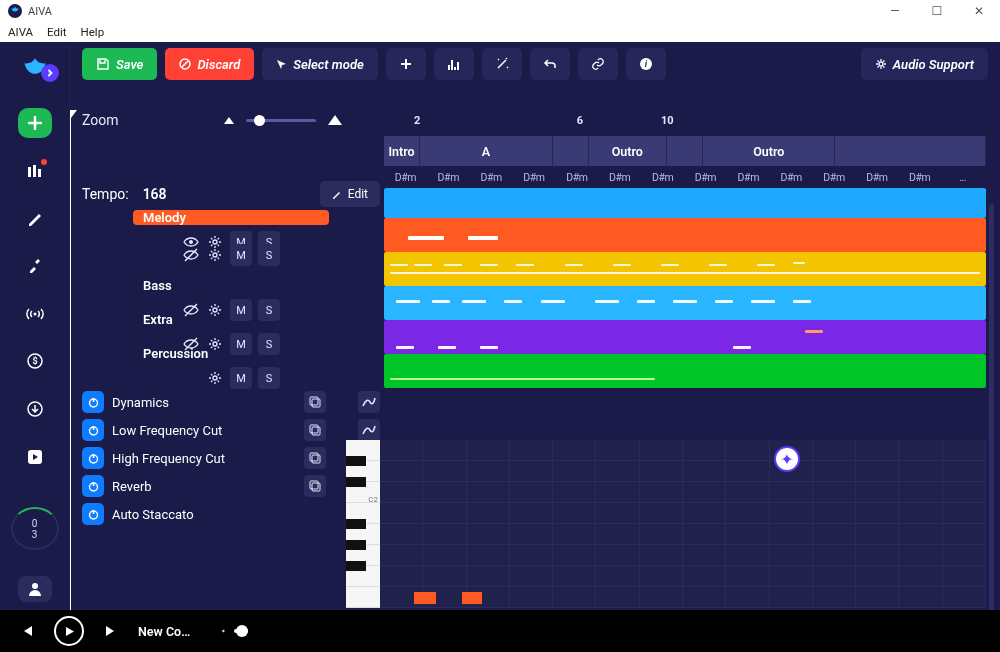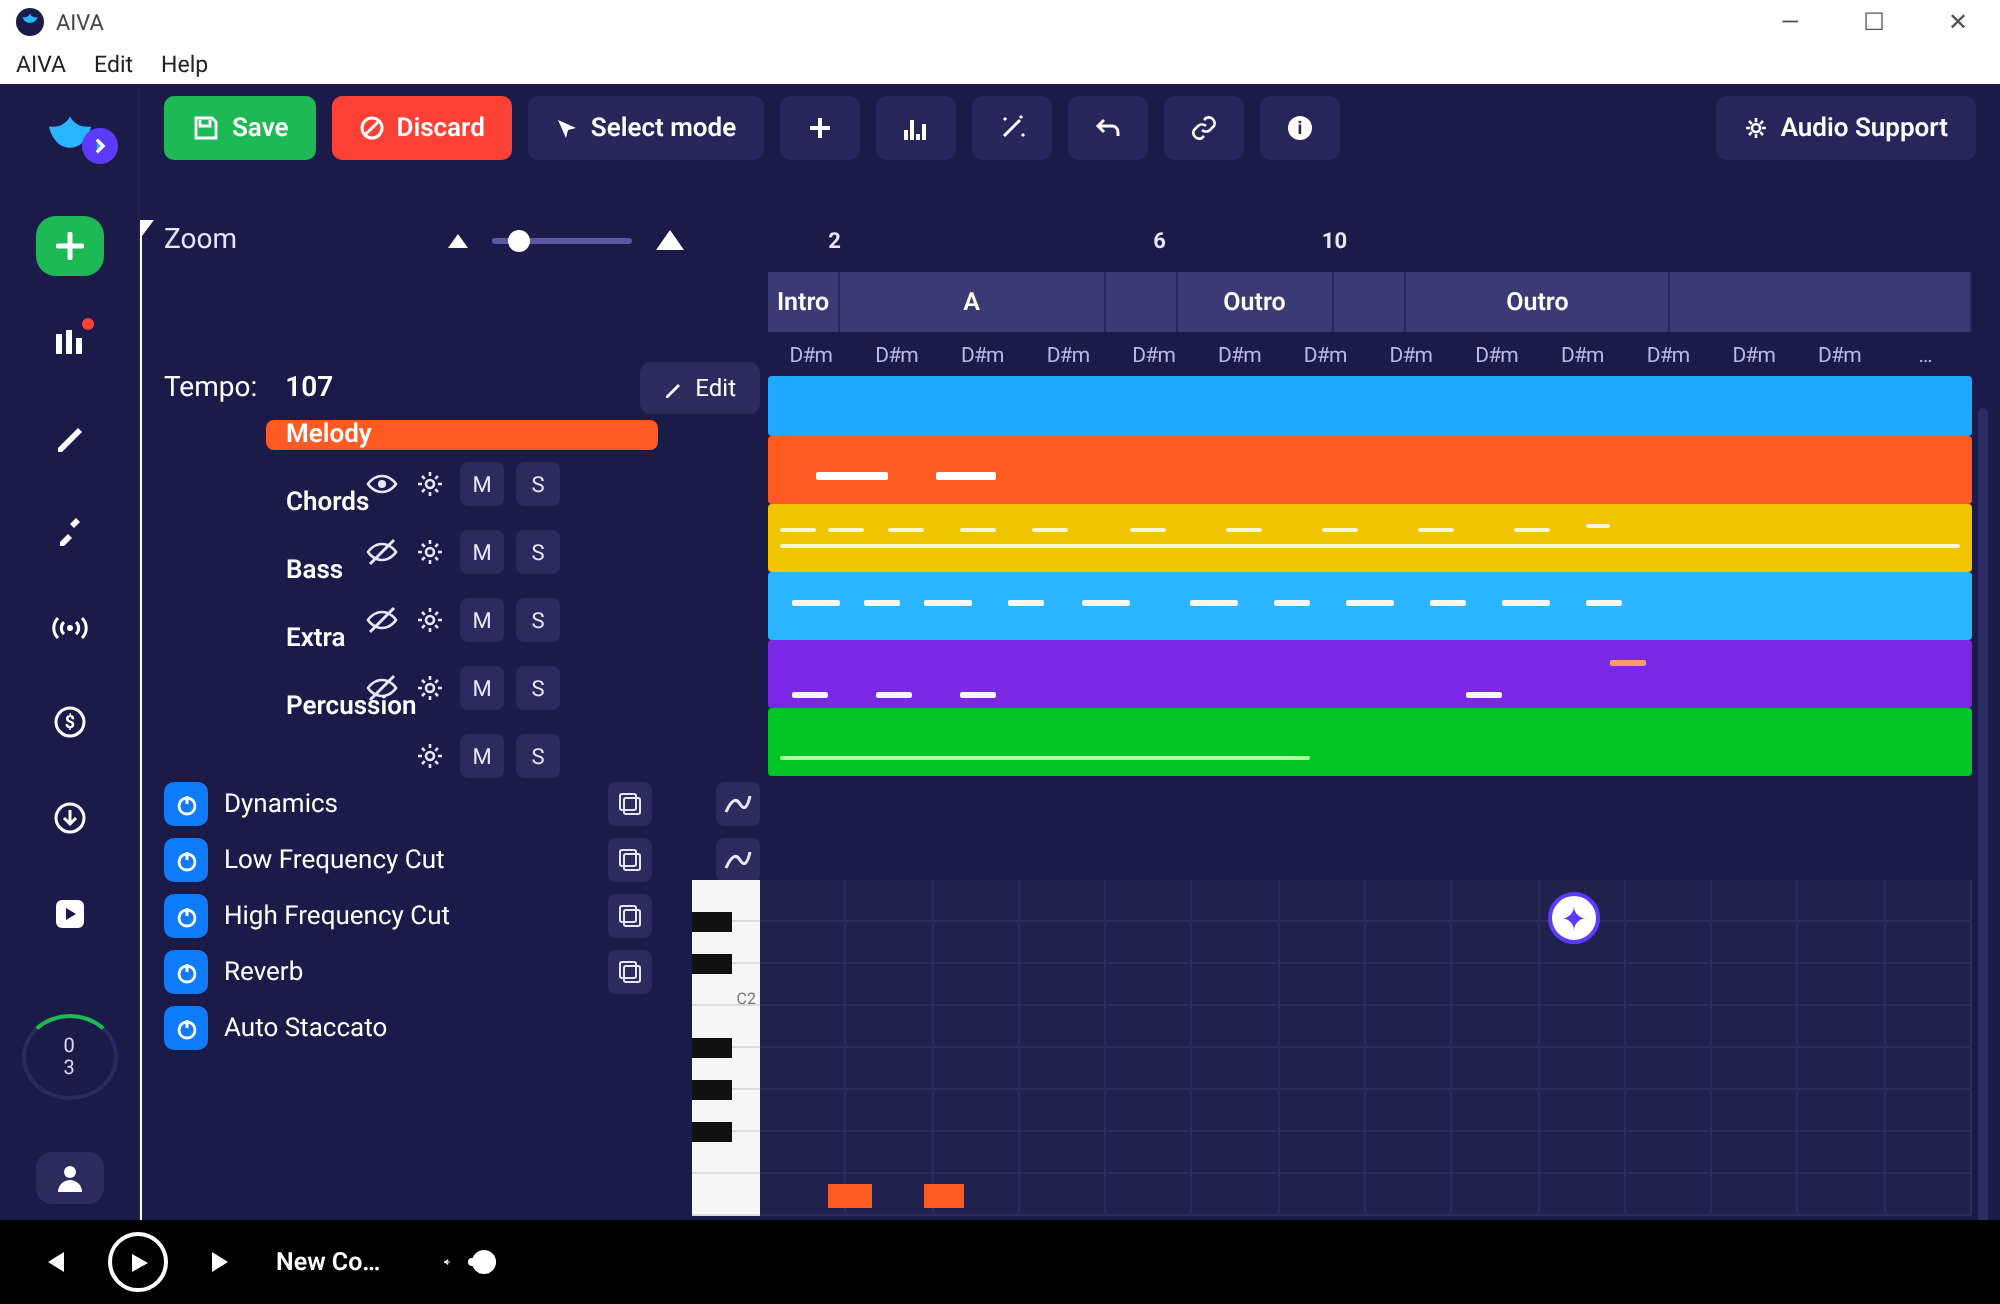--- a/index.html
+++ b/index.html
@@ -23,21 +23,21 @@
   .sidebtn { width: 34px; height: 34px; border-radius: 10px; display: flex; align-items: center; justify-content: center; color: #fff; font-size: 14px; }
   .sidebtn.green { background: #1db954; }
   .sidebtn.dot::after { content:""; position:absolute; width:6px; height:6px; background:#ff4135; border-radius:50%; transform:translate(9px,-9px); }
   .side-spacer { flex:1; }
   .knob { width: 48px; height: 48px; border: 2px solid #2a2a5e; border-top-color: #1db954; border-radius: 50%; display:flex; flex-direction:column; align-items:center; justify-content:center; font-size:10px; line-height:1.1; color:#dcd9ff; margin-bottom:8px; }
   .profile { width: 34px; height: 30px; border-radius:8px; background:#2b2b5e; display:flex; align-items:center; justify-content:center; margin-bottom:8px; }
 
   .content { position: absolute; left: 70px; right: 0; top: 0; bottom: 0; display:flex; flex-direction:column; }
 
   
-  .toolbar { height: 44px; display:flex; align-items:center; padding: 6px 12px; gap: 8px; }
+  .toolbar { height: 44px; display:flex; align-items:center; padding: 6px 12px; gap: 8px; font-style: italic; }
   .btn { height: 32px; border-radius: 5px; display:flex; align-items:center; justify-content:center; font-size: 13px; font-weight:600; color:#fff; padding: 0 14px; gap:6px; }
   .btn.green{ background:#1db954; }
   .btn.red{ background:#ff4135; }
   .btn.dark{ background:#26265a; }
   .iconbtn { width: 40px; height:32px; border-radius:5px; background:#26265a; display:flex; align-items:center; justify-content:center; color:#fff; font-size:14px; }
   .toolbar .spacer { flex:1; }
 
   
   .workspace { flex:1; position:relative; overflow:hidden; padding-right:14px; }
   .scrollbar { position:absolute; right:6px; top:118px; width:5px; height:410px; background:#2d2d63; border-radius:3px; }
@@ -283,21 +283,21 @@
           <span style="width:130px;">Zoom</span>
           <span class="tri"></span>
           <span class="slider">
               <span class="thumb"></span>
             </span>
           <span class="tri big"></span>
         </div>
 
         <div class="temporow">
           <span>Tempo:</span>
-          <span style="font-weight:600;">107</span>
+          <span style="font-weight:600;">168</span>
           <span class="edit">
             <svg width="10" height="10" viewBox="0 0 10 10">
                 <path d="M1 9l6-6 1 1-6 6H1V9z" fill="#fff"></path>
               </svg>
             <span>Edit</span>
           </span>
         </div>
 
         <div id="tracklist">
             <div class="trackrow">
@@ -313,21 +313,20 @@
                   <svg width="14" height="14" viewBox="0 0 14 14">
                     <circle cx="7" cy="7" r="2" fill="none" stroke="#e8e6ff" stroke-width="1.3"></circle>
                     <path d="M7 1v2M7 11v2M1 7h2M11 7h2M3 3l1.4 1.4M9.6 9.6L11 11M3 11l1.4-1.4M9.6 4.4L11 3" stroke="#e8e6ff" stroke-width="1.3"></path>
                   </svg>
                 </span>
                 <span class="tinybtn">M</span>
                 <span class="tinybtn">S</span>
               </div>
             </div>
             <div class="trackrow">
-              <div class="trackname ">Chords</div>
               <div class="trackctrls">
                 <span class="eye">
                   <svg width="16" height="16" viewBox="0 0 16 16">
                     <path d="M1 8s2.5-4 7-4 7 4 7 4-2.5 4-7 4-7-4-7-4z" stroke="#e8e6ff" stroke-width="1.3" fill="none"></path>
                     <path d="M2 14L14 2" stroke="#e8e6ff" stroke-width="1.5"></path>
                   </svg>
                 </span>
                 <span class="gear">
                   <svg width="14" height="14" viewBox="0 0 14 14">
                     <circle cx="7" cy="7" r="2" fill="none" stroke="#e8e6ff" stroke-width="1.3"></circle>

